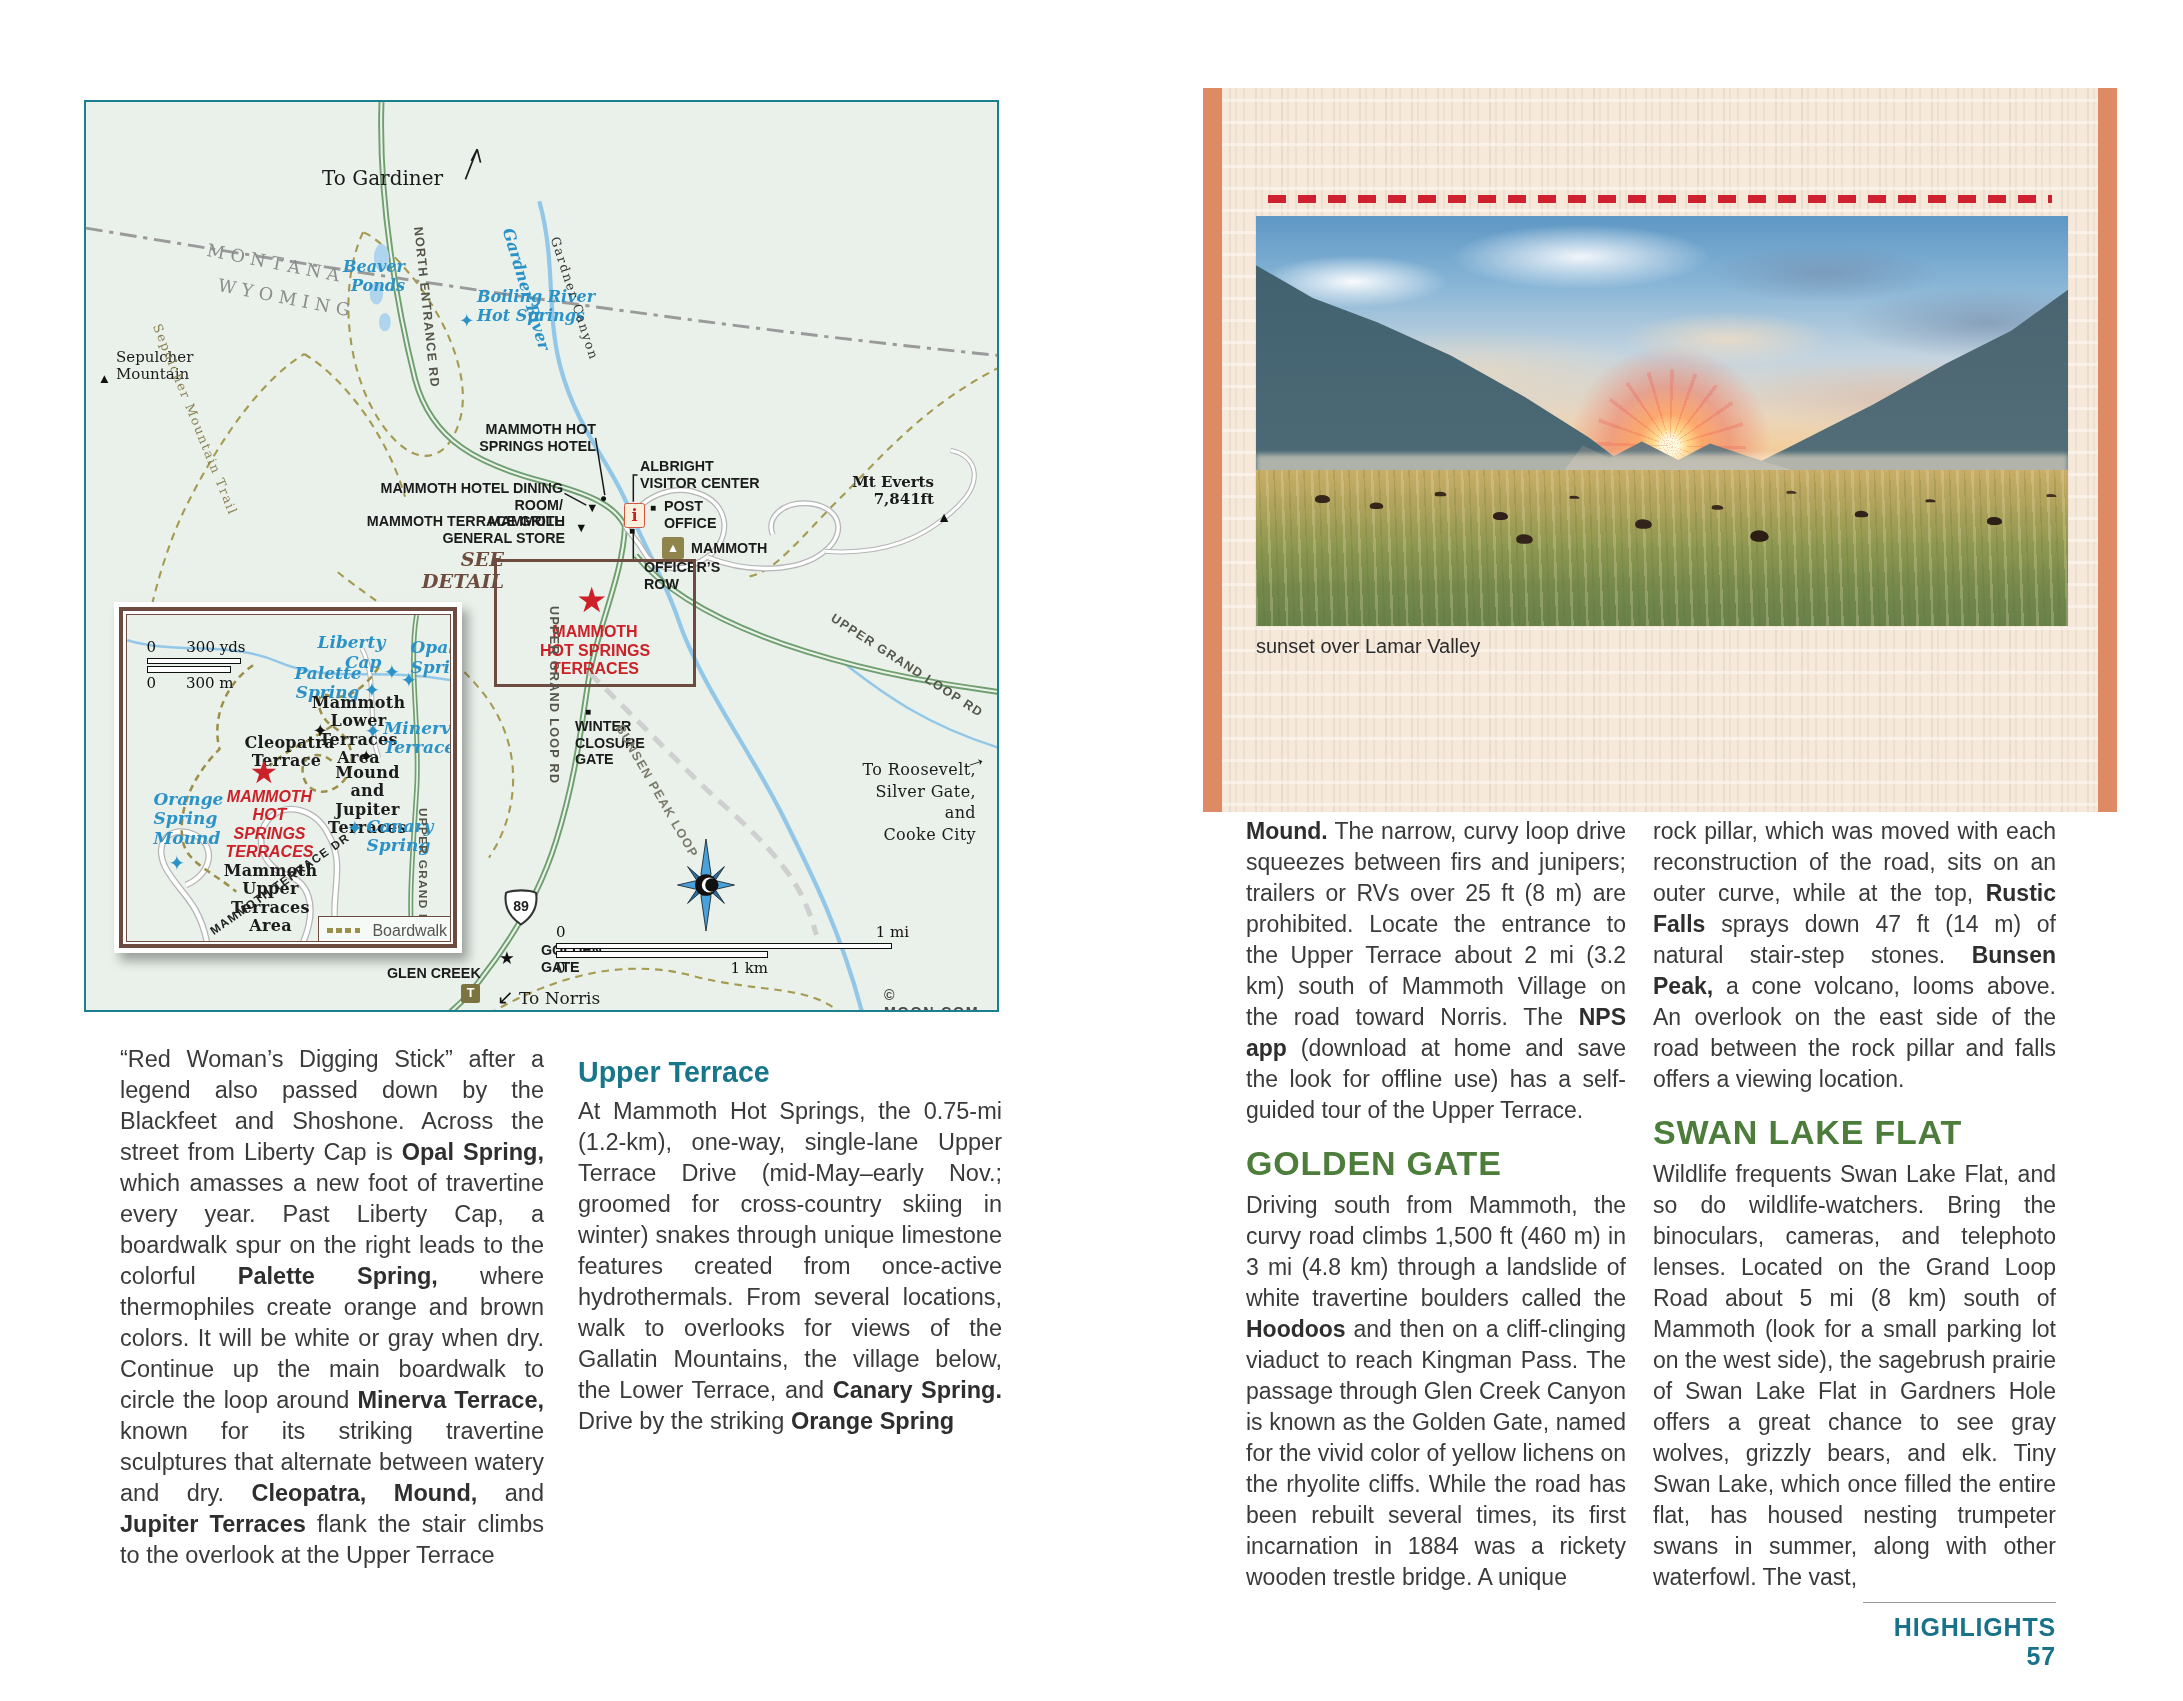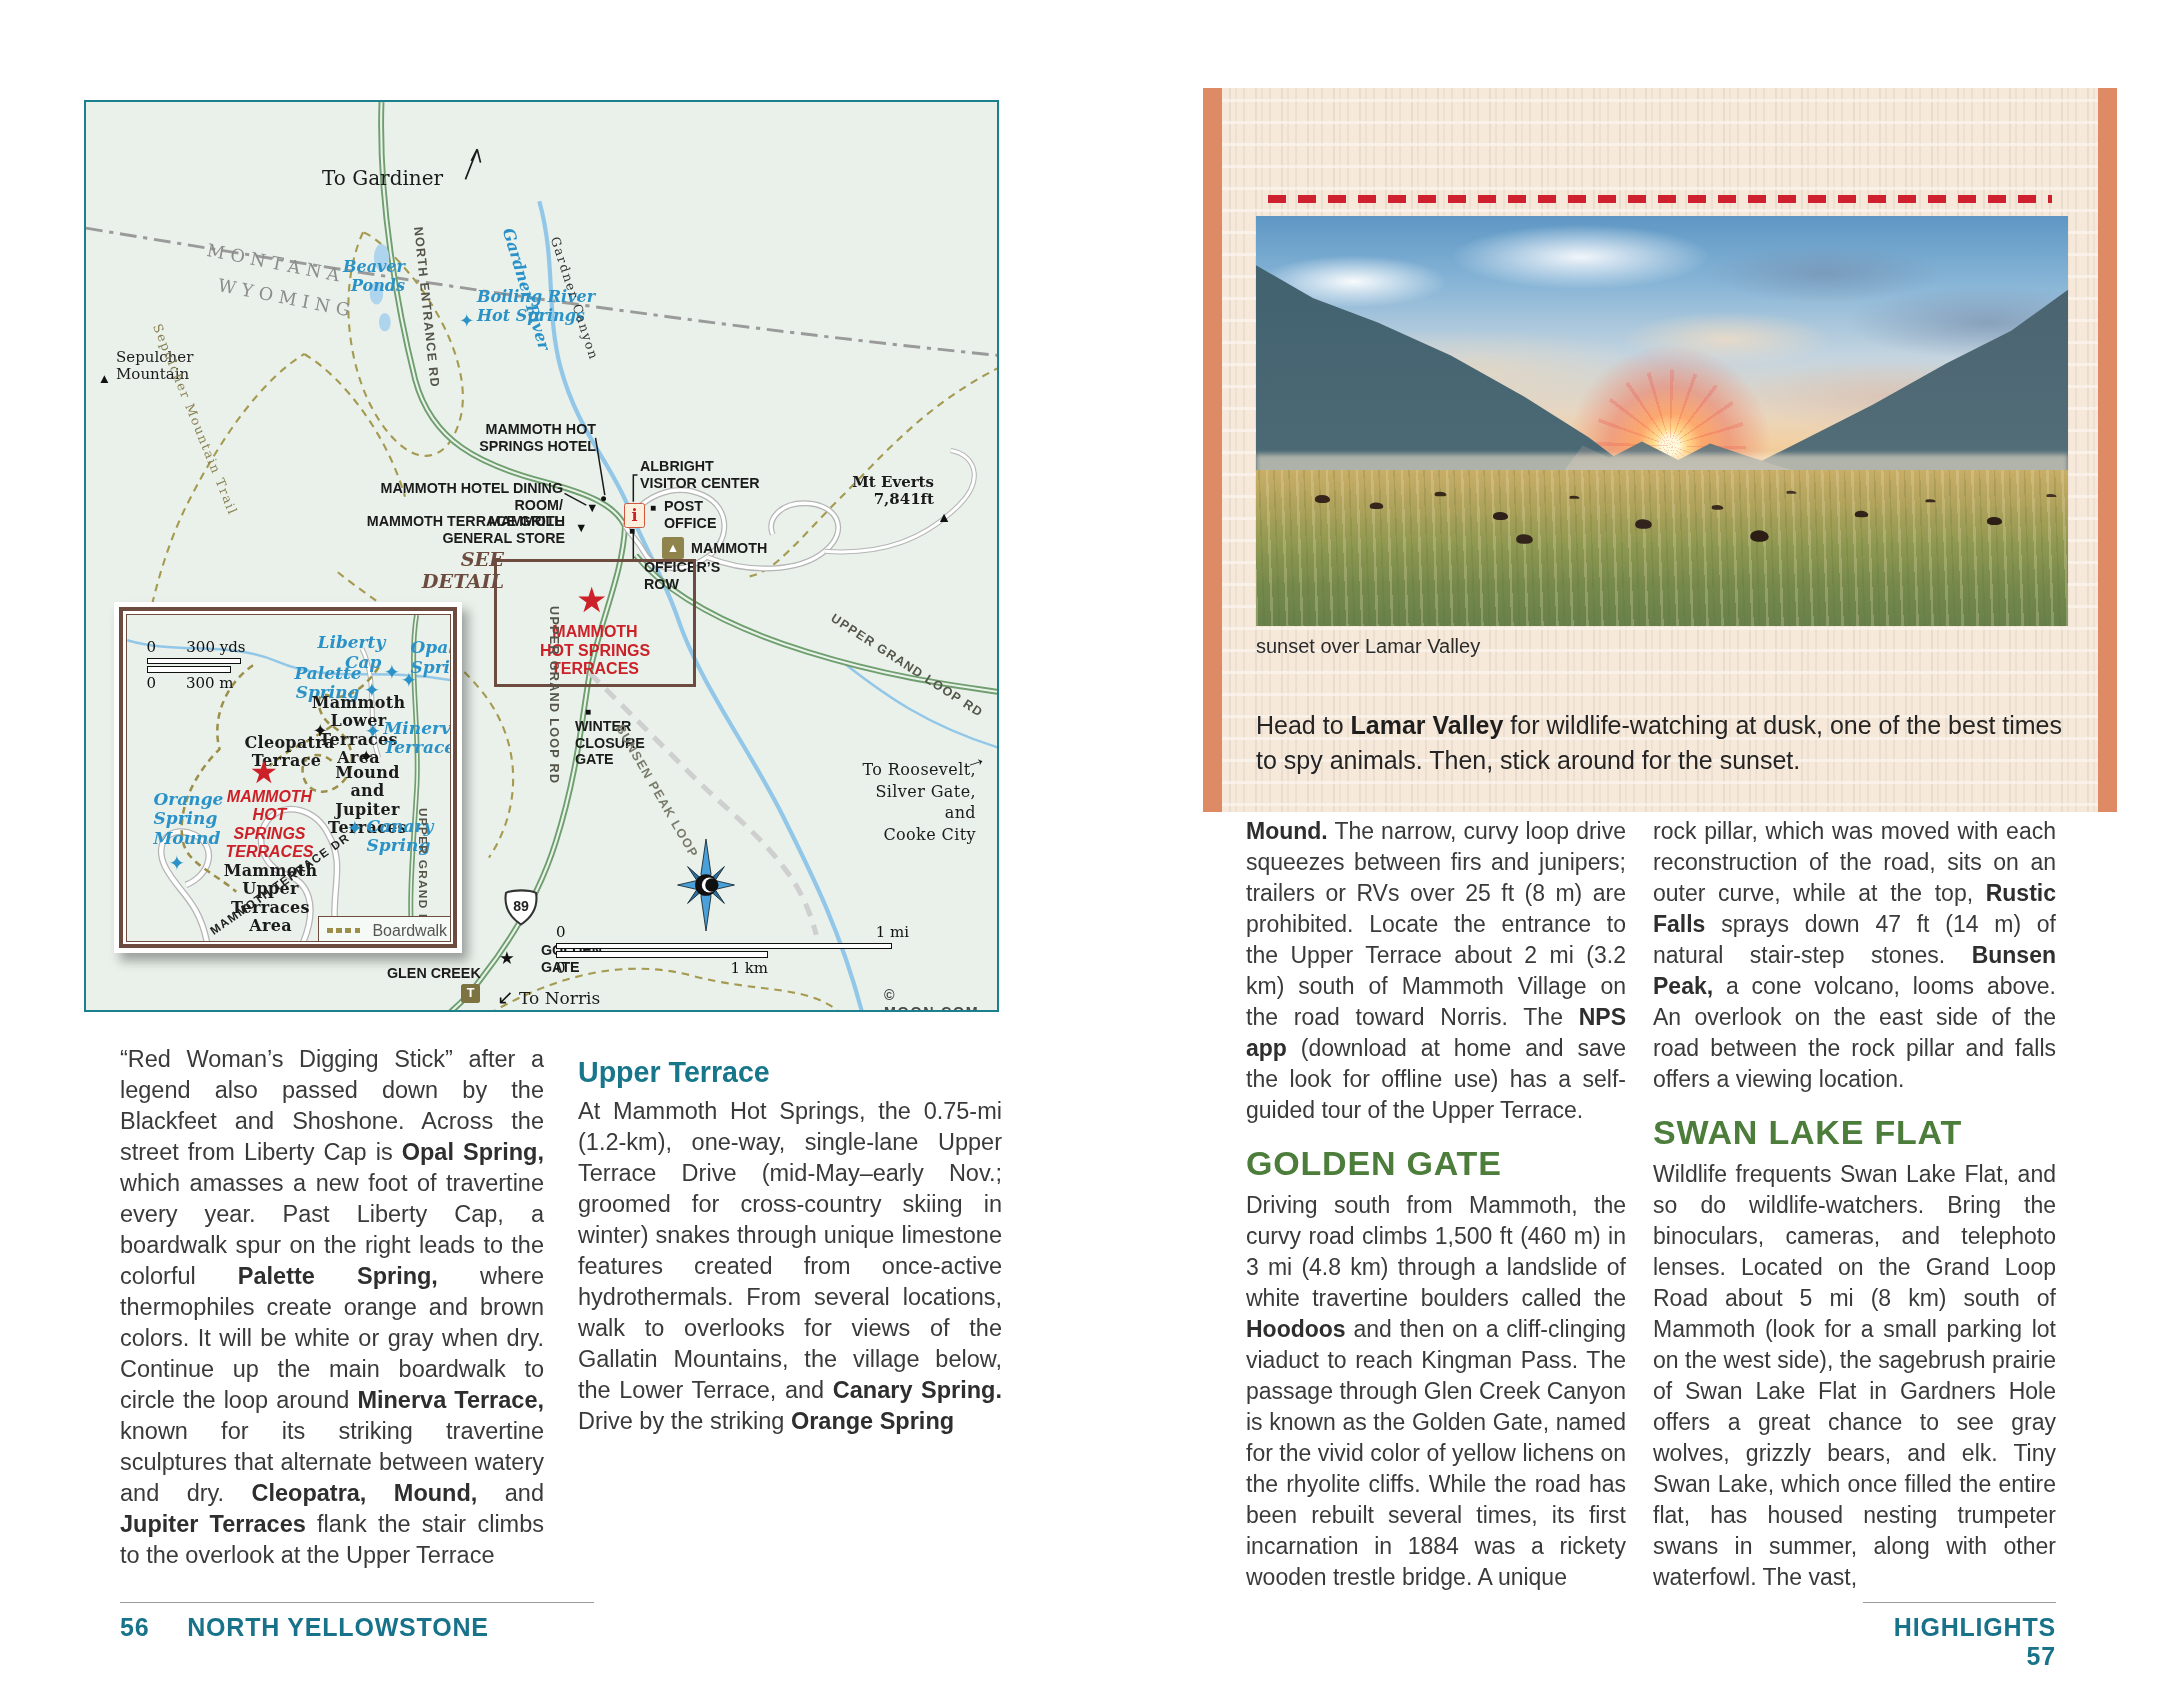--- a/index.html
+++ b/index.html
@@ -329,24 +329,20 @@
   </div>
 
   <div class="bodycol" style="left:120px;top:1044px;width:424px;">
     <p><span>“Red Woman’s Digging Stick” after a legend also passed down by the Blackfeet and Shoshone. Across the street from Liberty Cap is </span><b>Opal Spring,</b><span> which amasses a new foot of travertine every year. Past Liberty Cap, a boardwalk spur on the right leads to the colorful </span><b>Palette Spring,</b><span> where thermophiles create orange and brown colors. It will be white or gray when dry. Continue up the main boardwalk to circle the loop around </span><b>Minerva Terrace,</b><span> known for its striking travertine sculptures that alternate between watery and dry. </span><b>Cleopatra, Mound,</b><span> and </span><b>Jupiter Terraces</b><span> flank the stair climbs to the overlook at the Upper Terrace</span></p>
   </div>
   <div class="bodycol" style="left:578px;top:1044px;width:424px;">
     <div class="teal-h">Upper Terrace</div>
     <p><span>At Mammoth Hot Springs, the 0.75-mi (1.2-km), one-way, single-lane Upper Terrace Drive (mid-May–early Nov.; groomed for cross-country skiing in winter) snakes through unique limestone features created from once-active hydrothermals. From several locations, walk to overlooks for views of the Gallatin Mountains, the village below, the Lower Terrace, and </span><b>Canary Spring.</b><span> Drive by the striking </span><b>Orange Spring</b></p>
   </div>
 
-  <div class="pagefooter" style="left:120px;top:1602px;width:474px;">
-    <span>56</span>
-    <span style="margin-left:30px;">NORTH YELLOWSTONE</span>
-  </div>
 </div>
 
 <div class="page" id="right-page">
 
   <div id="feature">
     <div class="texture"></div>
     <div class="sidebar-accent" style="left:0;"></div>
     <div class="sidebar-accent" style="right:0;"></div>
     <div id="feature-dash"></div>
 
@@ -369,21 +365,20 @@
       <div class="ph" style="left:0;top:58%;width:100%;height:6%;background:rgba(255,238,214,.55);filter:blur(2.5px);"></div>
       <div class="ph" style="left:0;top:62%;width:100%;height:38%;background:linear-gradient(180deg,#c9ae67 0%,#b1a35c 22%,#8f9850 48%,#76894b 74%,#68804a 100%);"></div>
       <div class="ph" style="left:0;top:62%;width:100%;height:38%;opacity:.5;background:repeating-linear-gradient(88deg, rgba(240,230,190,.5) 0 2.5px, transparent 2.5px 7.6px, rgba(90,110,60,.4) 7.6px 9.2px, transparent 9.2px 15px);"></div>
       <div class="bison-herd" style="left:59px;top:68%;width:15px;height:8.4px;border-radius:50% 60% 40% 40%;background:#36251a;
            box-shadow:54px 6.7px 0 -0.8px #36251a,118px -5px 0 -1.7px #3a2a1c,178px 17px 0 0 #2f211a,252px -1.7px 0 -2.5px #3a2a1c,
            321px 25px 0 0.8px #32231d,395px 8.4px 0 -1.7px #3a2a1c,469px -6.7px 0 -2.5px #453328,539px 15px 0 -0.8px #32231a,
            608px 1.7px 0 -2.5px #3a2a1c,672px 22px 0 0 #2c1f16,729px -3.4px 0 -2.5px #453226,437px 37px 0 1.7px #2c1e15,202px 40px 0 0.8px #33241b;"></div>
     </div>
 
     <div id="photo-caption">sunset over Lamar Valley</div>
-    <div id="feature-intro"><span>Head to </span><b>Lamar Valley</b><span> for wildlife-watching at dusk, one of the best times to spy animals. Then, stick around for the sunset.</span></div>
   </div>
 
   <div class="bodycol" style="left:154px;top:816px;width:380px;font-size:23px;line-height:31px;">
     <p><b>Mound.</b><span> The narrow, curvy loop drive squeezes between firs and junipers; trailers or RVs over 25 ft (8 m) are prohibited. Locate the entrance to the Upper Terrace about 2 mi (3.2 km) south of Mammoth Village on the road toward Norris. The </span><b>NPS app</b><span> (download at home and save the look for offline use) has a self-guided tour of the Upper Terrace.</span></p>
     <div class="green-h">GOLDEN GATE</div>
     <p><span>Driving south from Mammoth, the curvy road climbs 1,500 ft (460 m) in 3 mi (4.8 km) through a landslide of white travertine boulders called the </span><b>Hoodoos</b><span> and then on a cliff-clinging viaduct to reach Kingman Pass. The passage through Glen Creek Canyon is known as the Golden Gate, named for the vivid color of yellow lichens on the rhyolite cliffs. While the road has been rebuilt several times, its first incarnation in 1884 was a rickety wooden trestle bridge. A unique</span></p>
   </div>
   <div class="bodycol" style="left:561px;top:816px;width:403px;font-size:23px;line-height:31px;">
     <p><span>rock pillar, which was moved with each reconstruction of the road, sits on an outer curve, while at the top, </span><b>Rustic Falls</b><span> sprays down 47 ft (14 m) of natural stair-step stones. </span><b>Bunsen Peak,</b><span> a cone volcano, looms above. An overlook on the east side of the road between the rock pillar and falls offers a viewing location.</span></p>
     <div class="green-h">SWAN LAKE FLAT</div>

